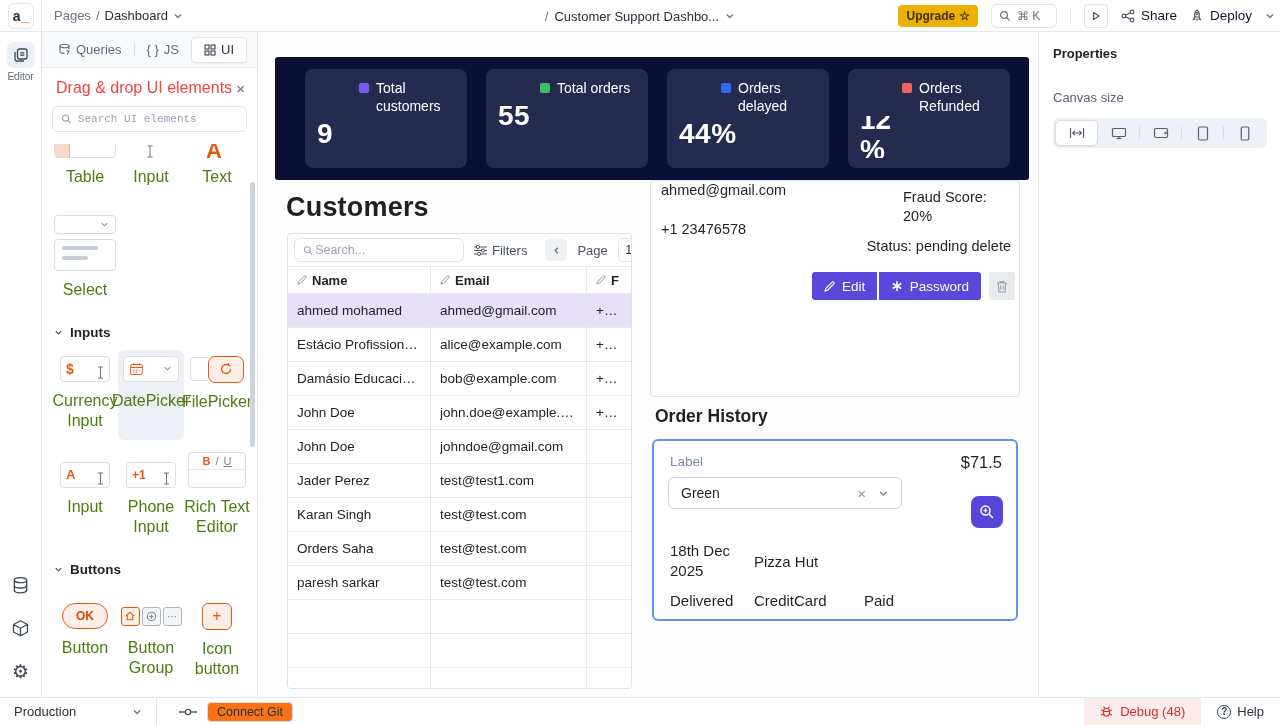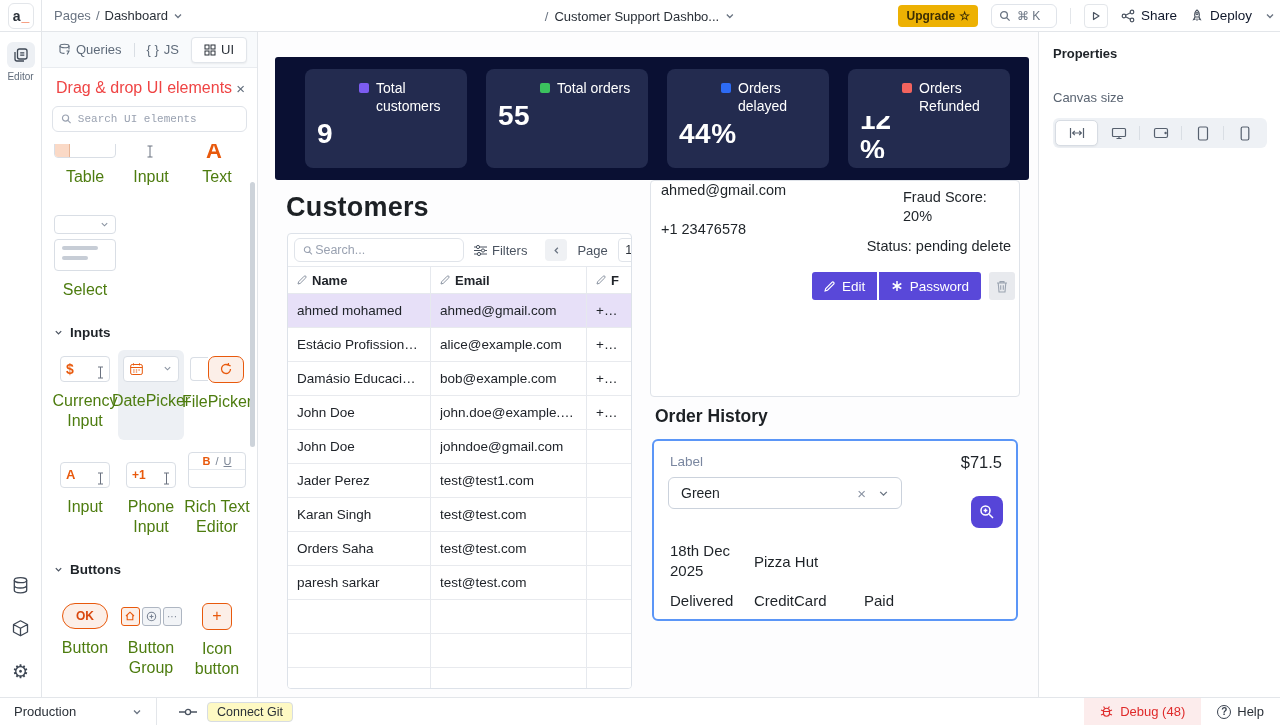--- a/index.html
+++ b/index.html
@@ -137,21 +137,21 @@
   .p-sub { font-size:13px; color:#5A6472; margin-top:29px; }
   .seg { margin-top:13px; width:214px; height:30px; background:#EEF1F5; border-radius:6px; display:flex; align-items:center; padding:2px; }
   .seg-item { flex:1; height:26px; display:flex; align-items:center; justify-content:center; color:#56606E; cursor:pointer; border-radius:5px; position:relative; }
   .seg-item.sel { background:#fff; border:1px solid #D7DCE3; box-shadow:0 1px 2px rgba(0,0,0,.05); }
   .seg-sep { width:1px; height:14px; background:#D9DEE4; }
 
   
   #bottombar { position:absolute; left:0; top:697px; width:1280px; height:28px; background:#fff; border-top:1px solid #E3E6EA; display:flex; align-items:center; z-index:30; }
   .bb-env { width:157px; height:28px; display:flex; align-items:center; justify-content:space-between; padding:0 14px; border-right:1px solid #E3E6EA; font-size:13px; color:#2A3038; cursor:pointer; }
   .bb-git { display:flex; align-items:center; gap:10px; margin-left:22px; }
-  .bb-gitbtn { height:20px; border:1px solid #D7DCE3; border-radius:4px; background:#fef9c3; font-size:12.5px; font-weight:500; color:#2A3038; padding:0 9px; cursor:pointer; font-family:inherit; }
+  .bb-gitbtn { height:20px; border:1px solid #D7DCE3; border-radius:4px; background:#f97316; font-size:12.5px; font-weight:500; color:#2A3038; padding:0 9px; cursor:pointer; font-family:inherit; }
   .bb-right { margin-left:auto; display:flex; align-items:center; height:28px; }
   .bb-debug { height:28px; display:flex; align-items:center; gap:7px; padding:0 16px; background:#FCECEC; color:#DF2A2A; font-size:13px; font-weight:500; border:none; cursor:pointer; font-family:inherit; }
   .bb-help { display:flex; align-items:center; gap:6px; font-size:13px; color:#2A3038; margin:0 16px; cursor:pointer; }
   .qcirc { width:14px; height:14px; border:1.2px solid #3A4350; border-radius:50%; font-size:10px; display:flex; align-items:center; justify-content:center; color:#3A4350; font-weight:600; }
 </style>
 </head>
 <body>
 
 <header id="topbar">
   <div class="logo-box">

